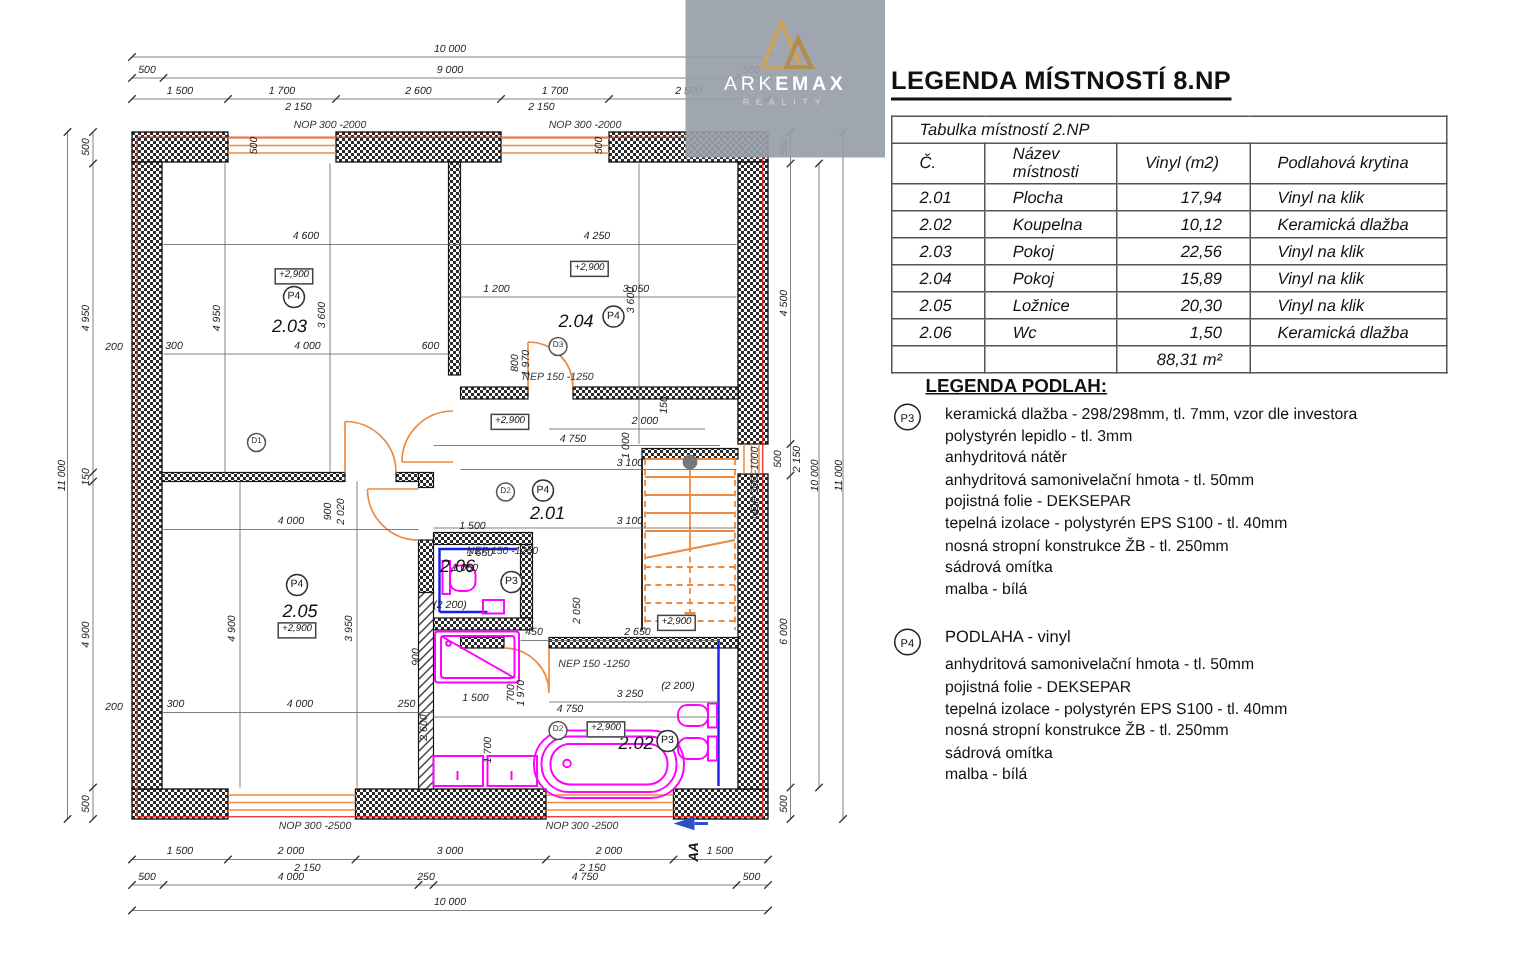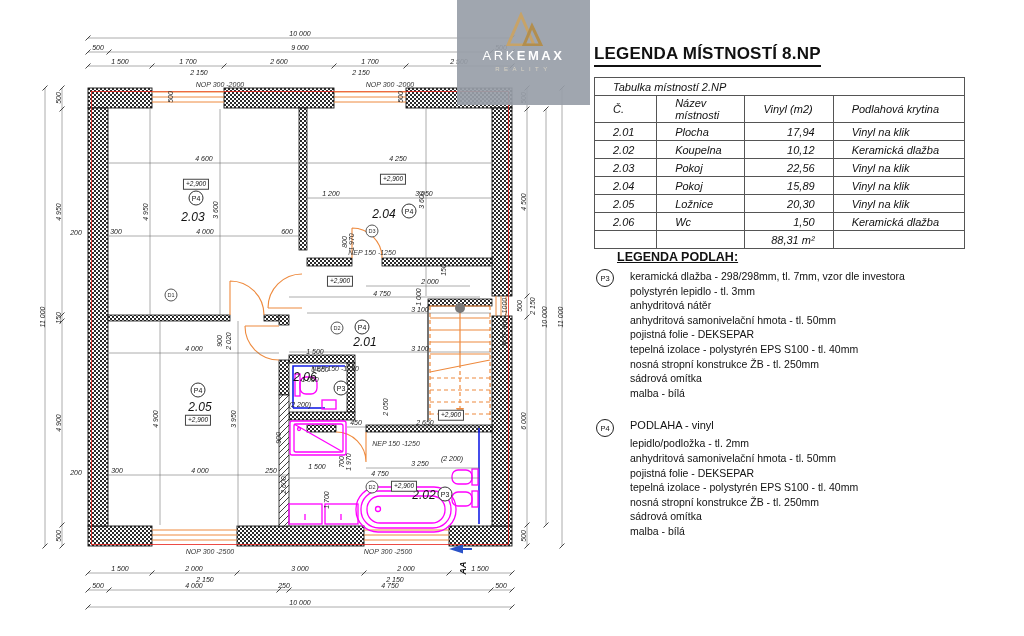--- a/index.html
+++ b/index.html
@@ -407,21 +407,20 @@
             <div>tepelná izolace - polystyrén EPS S100 - tl. 40mm</div>
             <div>nosná stropní konstrukce ŽB - tl. 250mm</div>
             <div>sádrová omítka</div>
             <div>malba - bílá</div>
           </div>
       </div>
       <div class="fl-block">
         <div class="fl-code">P4</div>
         <div class="fl-name">PODLAHA - vinyl</div>
         <div class="fl-layers">
-            <div>lepidlo/podložka - tl. 2mm</div>
             <div>anhydritová samonivelační hmota -  tl. 50mm</div>
             <div>pojistná folie - DEKSEPAR</div>
             <div>tepelná izolace - polystyrén EPS S100 - tl. 40mm</div>
             <div>nosná stropní konstrukce ŽB - tl. 250mm</div>
             <div>sádrová omítka</div>
             <div>malba - bílá</div>
           </div>
       </div>
     </div>
   </div>

